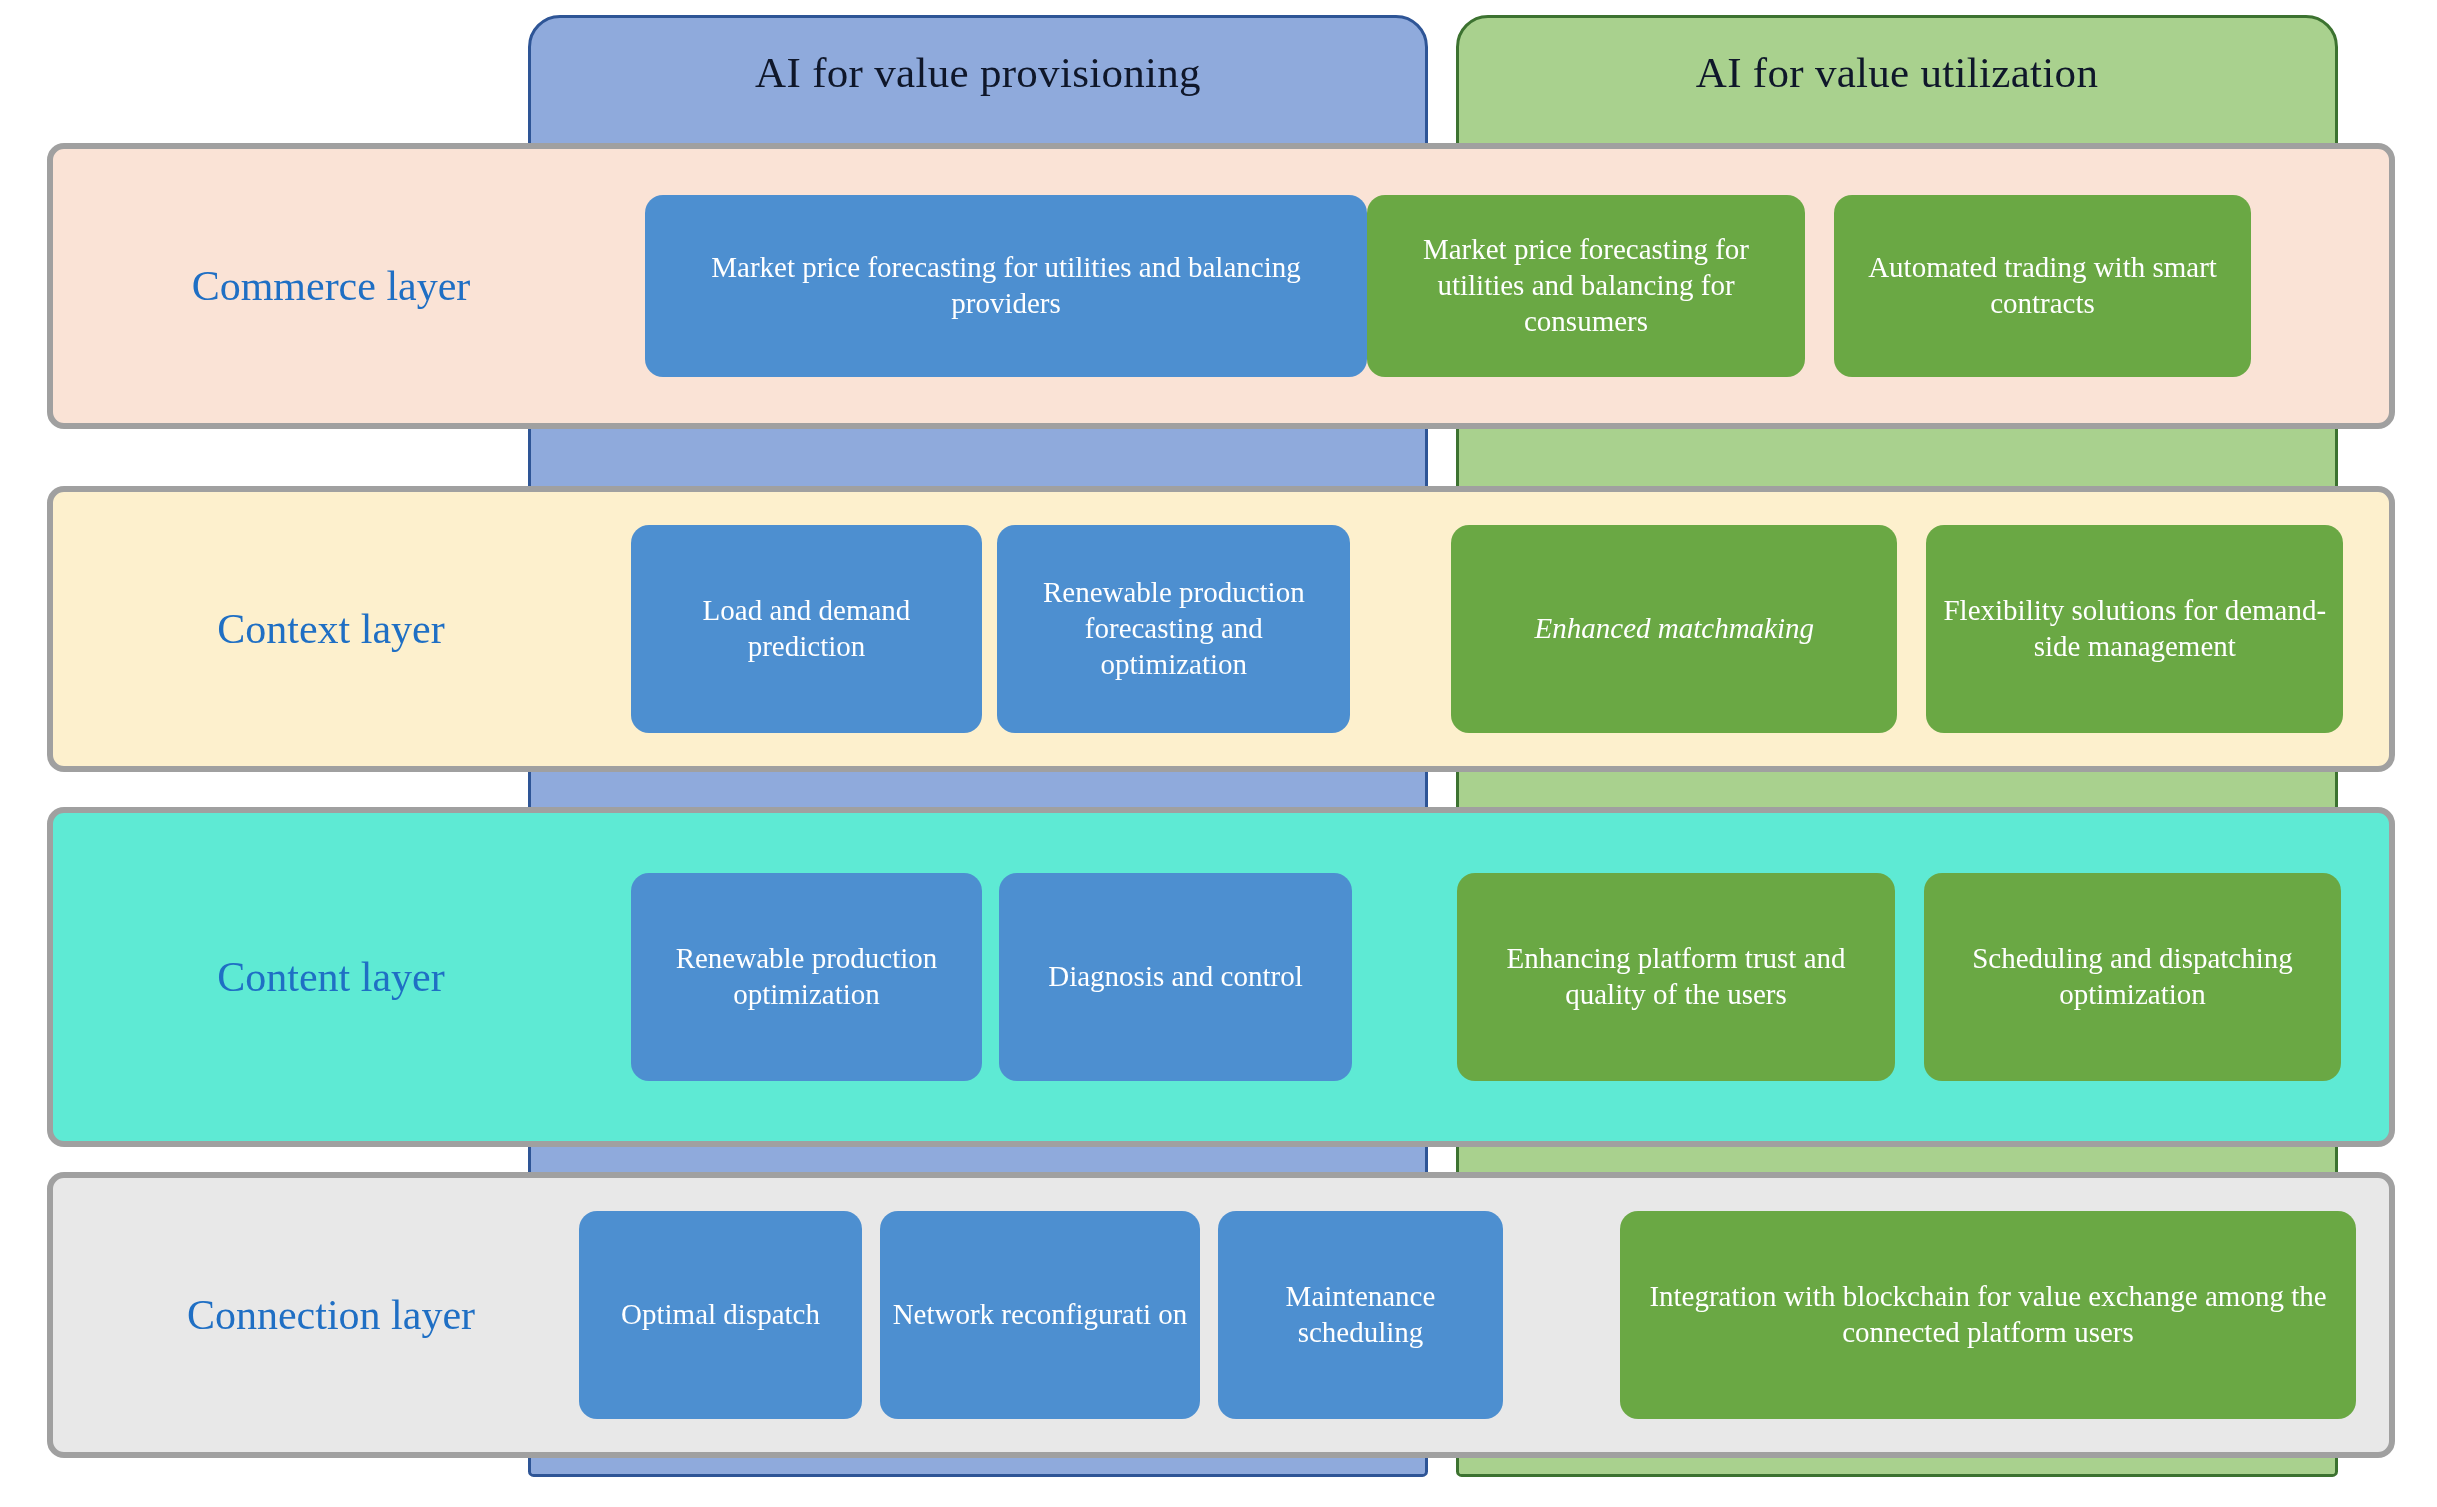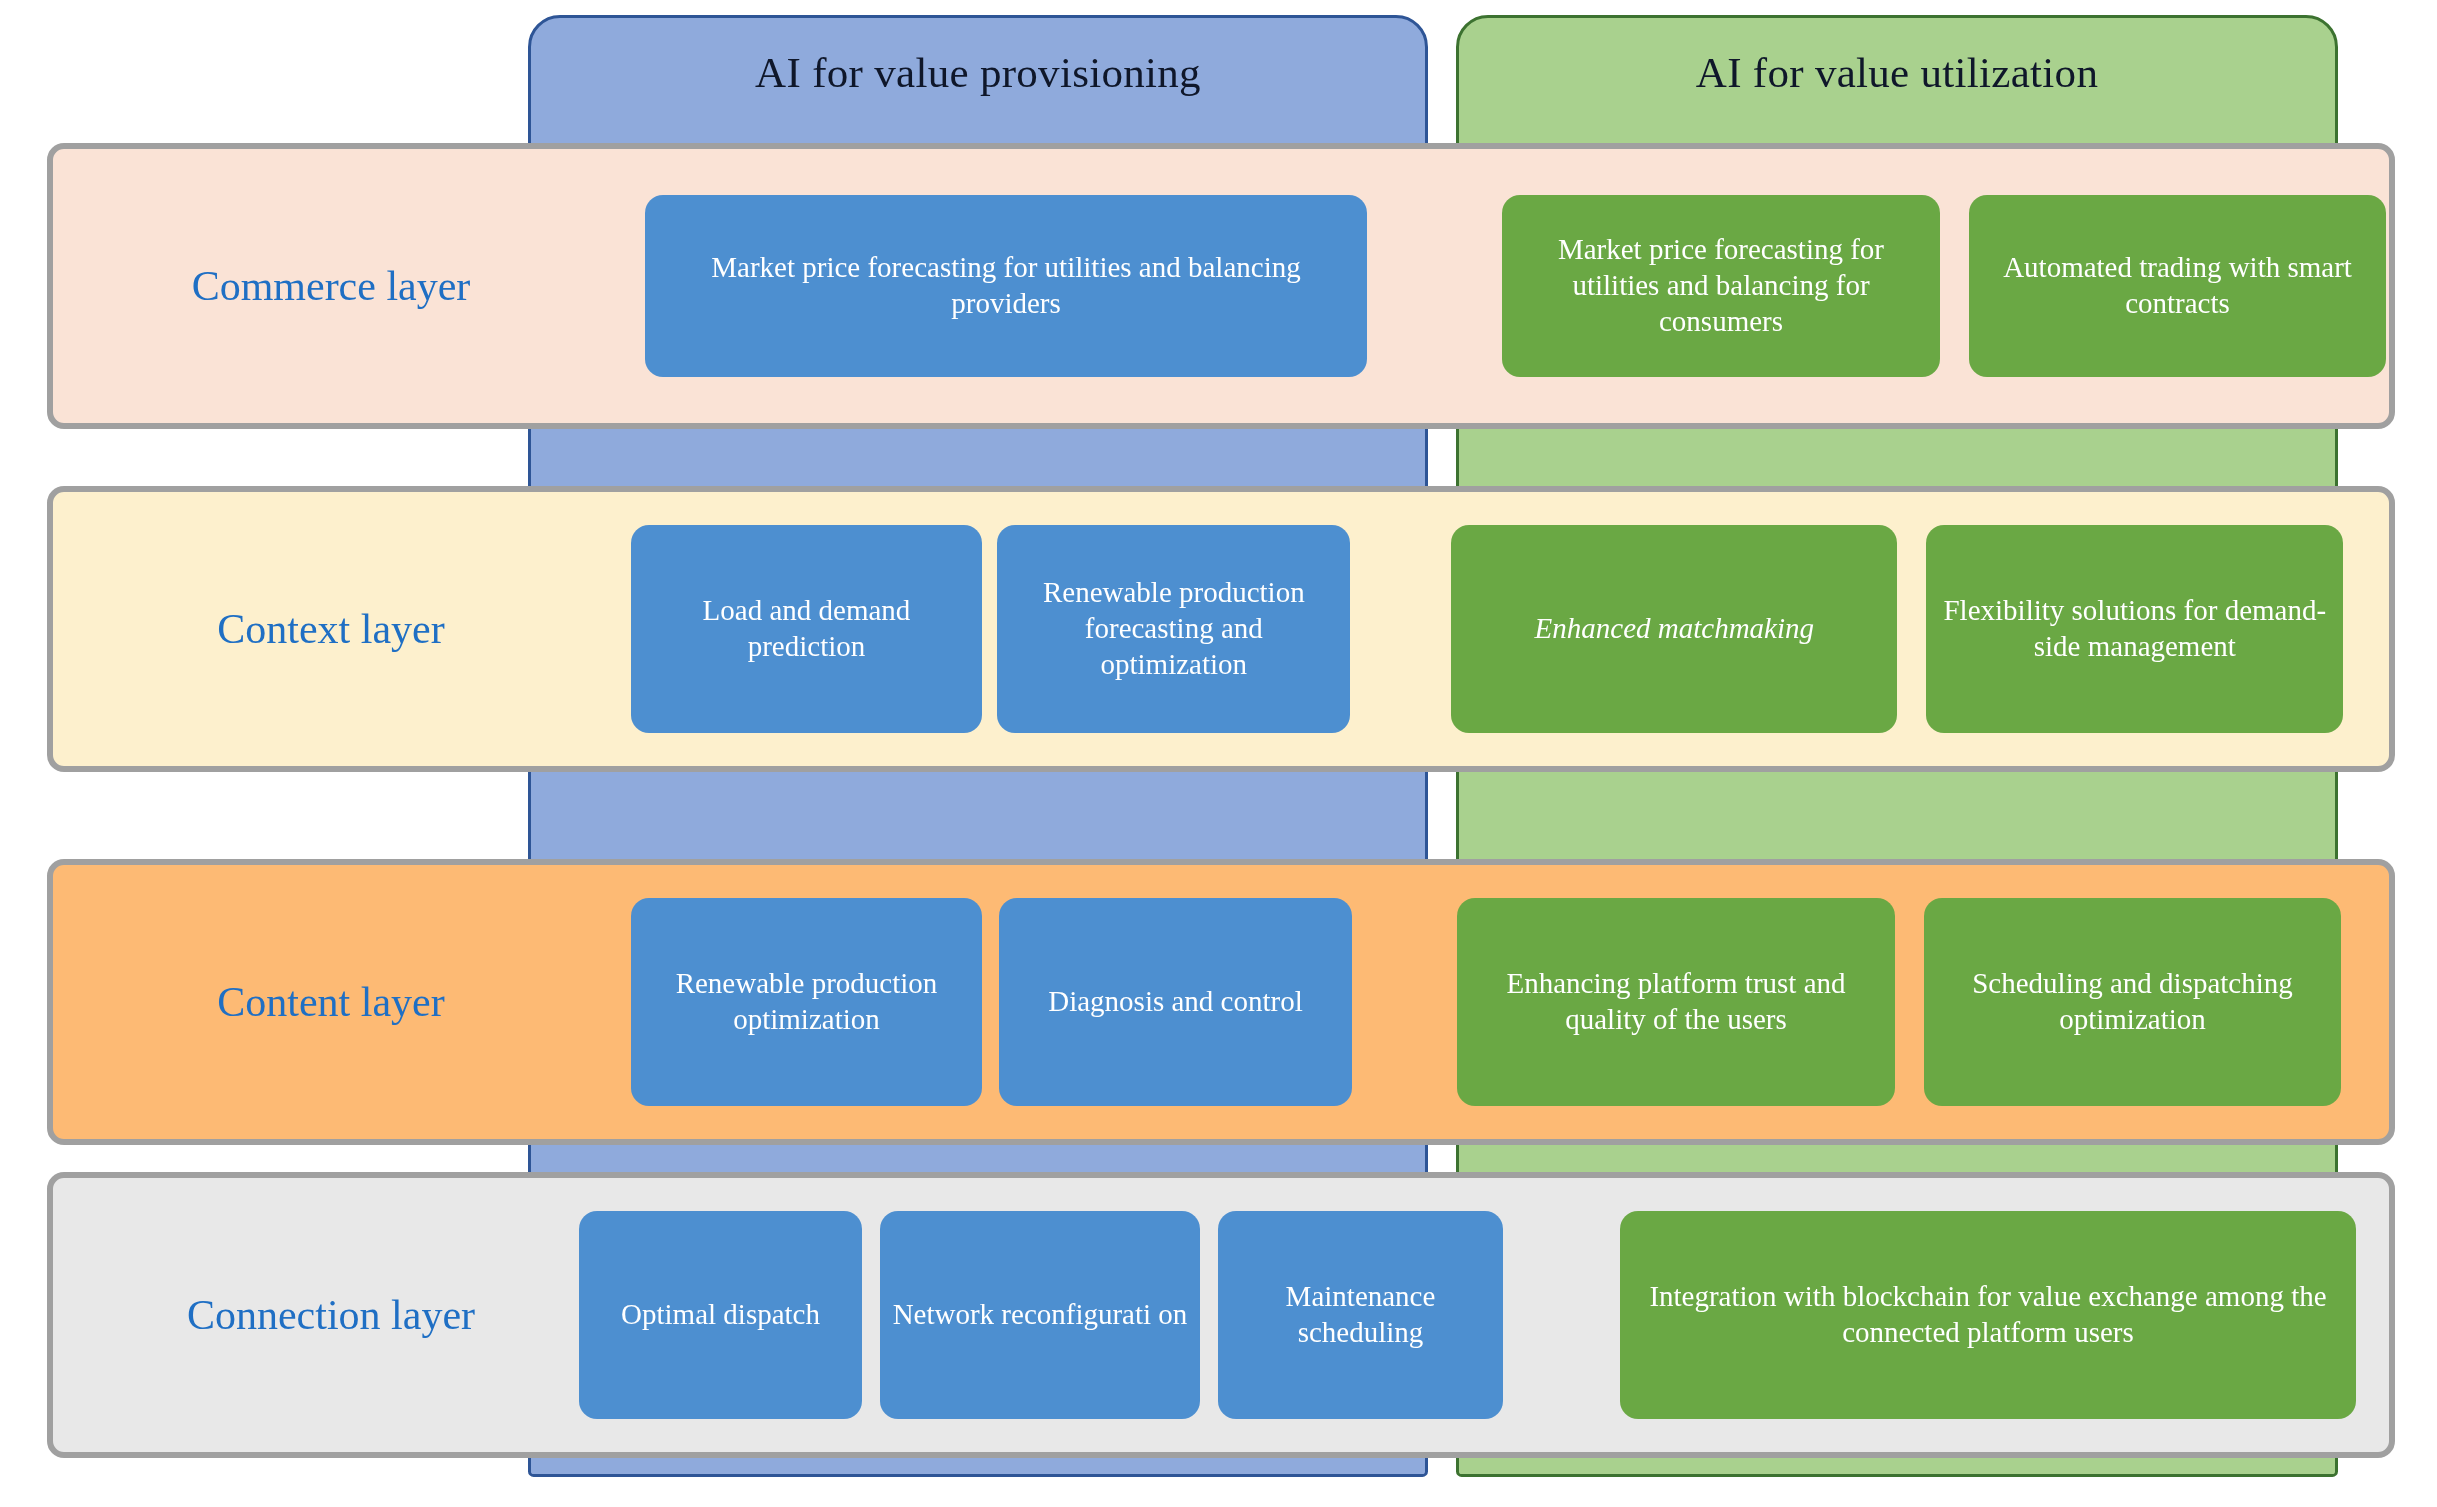--- a/index.html
+++ b/index.html
@@ -57,21 +57,21 @@
     left: 47px;
     width: 2348px;
     box-sizing: border-box;
     border: 6.3px solid #a0a0a0;
     border-radius: 17px;
     display: flex;
     align-items: center;
   }
   .layer.commerce   { top: 143px;  height: 286px; background: #fae3d6; }
   .layer.context    { top: 486px;  height: 286px; background: #fdf0cd; }
-  .layer.content    { top: 859px; height: 286px; background: #fdba74; }
+  .layer.content    { top: 807px; height: 340px; background: #5eead4; }
   .layer.connection { top: 1172px; height: 286px; background: #e8e8e8; }
 
   .layer-label {
     position: absolute;
     left: 49px;
     width: 458px;
     text-align: center;
     color: #1f6fc4;
     font-size: 42px;
     line-height: 1.1;
@@ -130,21 +130,21 @@
   <div class="column-band utilization">
     <div class="column-title">AI for value utilization</div>
   </div>
 
   <div class="layer commerce row-commerce">
     <div class="layer-label">Commerce layer</div>
     <div class="boxes">
       <div class="slot" style="margin-left:106px;">
         <div class="box blue" style="width:722px;">Market price forecasting for utilities and balancing providers</div>
       </div>
-      <div class="slot" style="margin-left:135px;">
+      <div class="slot" style="">
         <div class="box green" style="width:438px;">Market price forecasting for utilities and balancing for consumers</div>
         <div class="box green" style="width:417px; margin-left:29px;">Automated trading with smart contracts</div>
       </div>
     </div>
   </div>
 
   <div class="layer context row-context">
     <div class="layer-label">Context layer</div>
     <div class="boxes">
       <div class="slot" style="margin-left:92px;">

